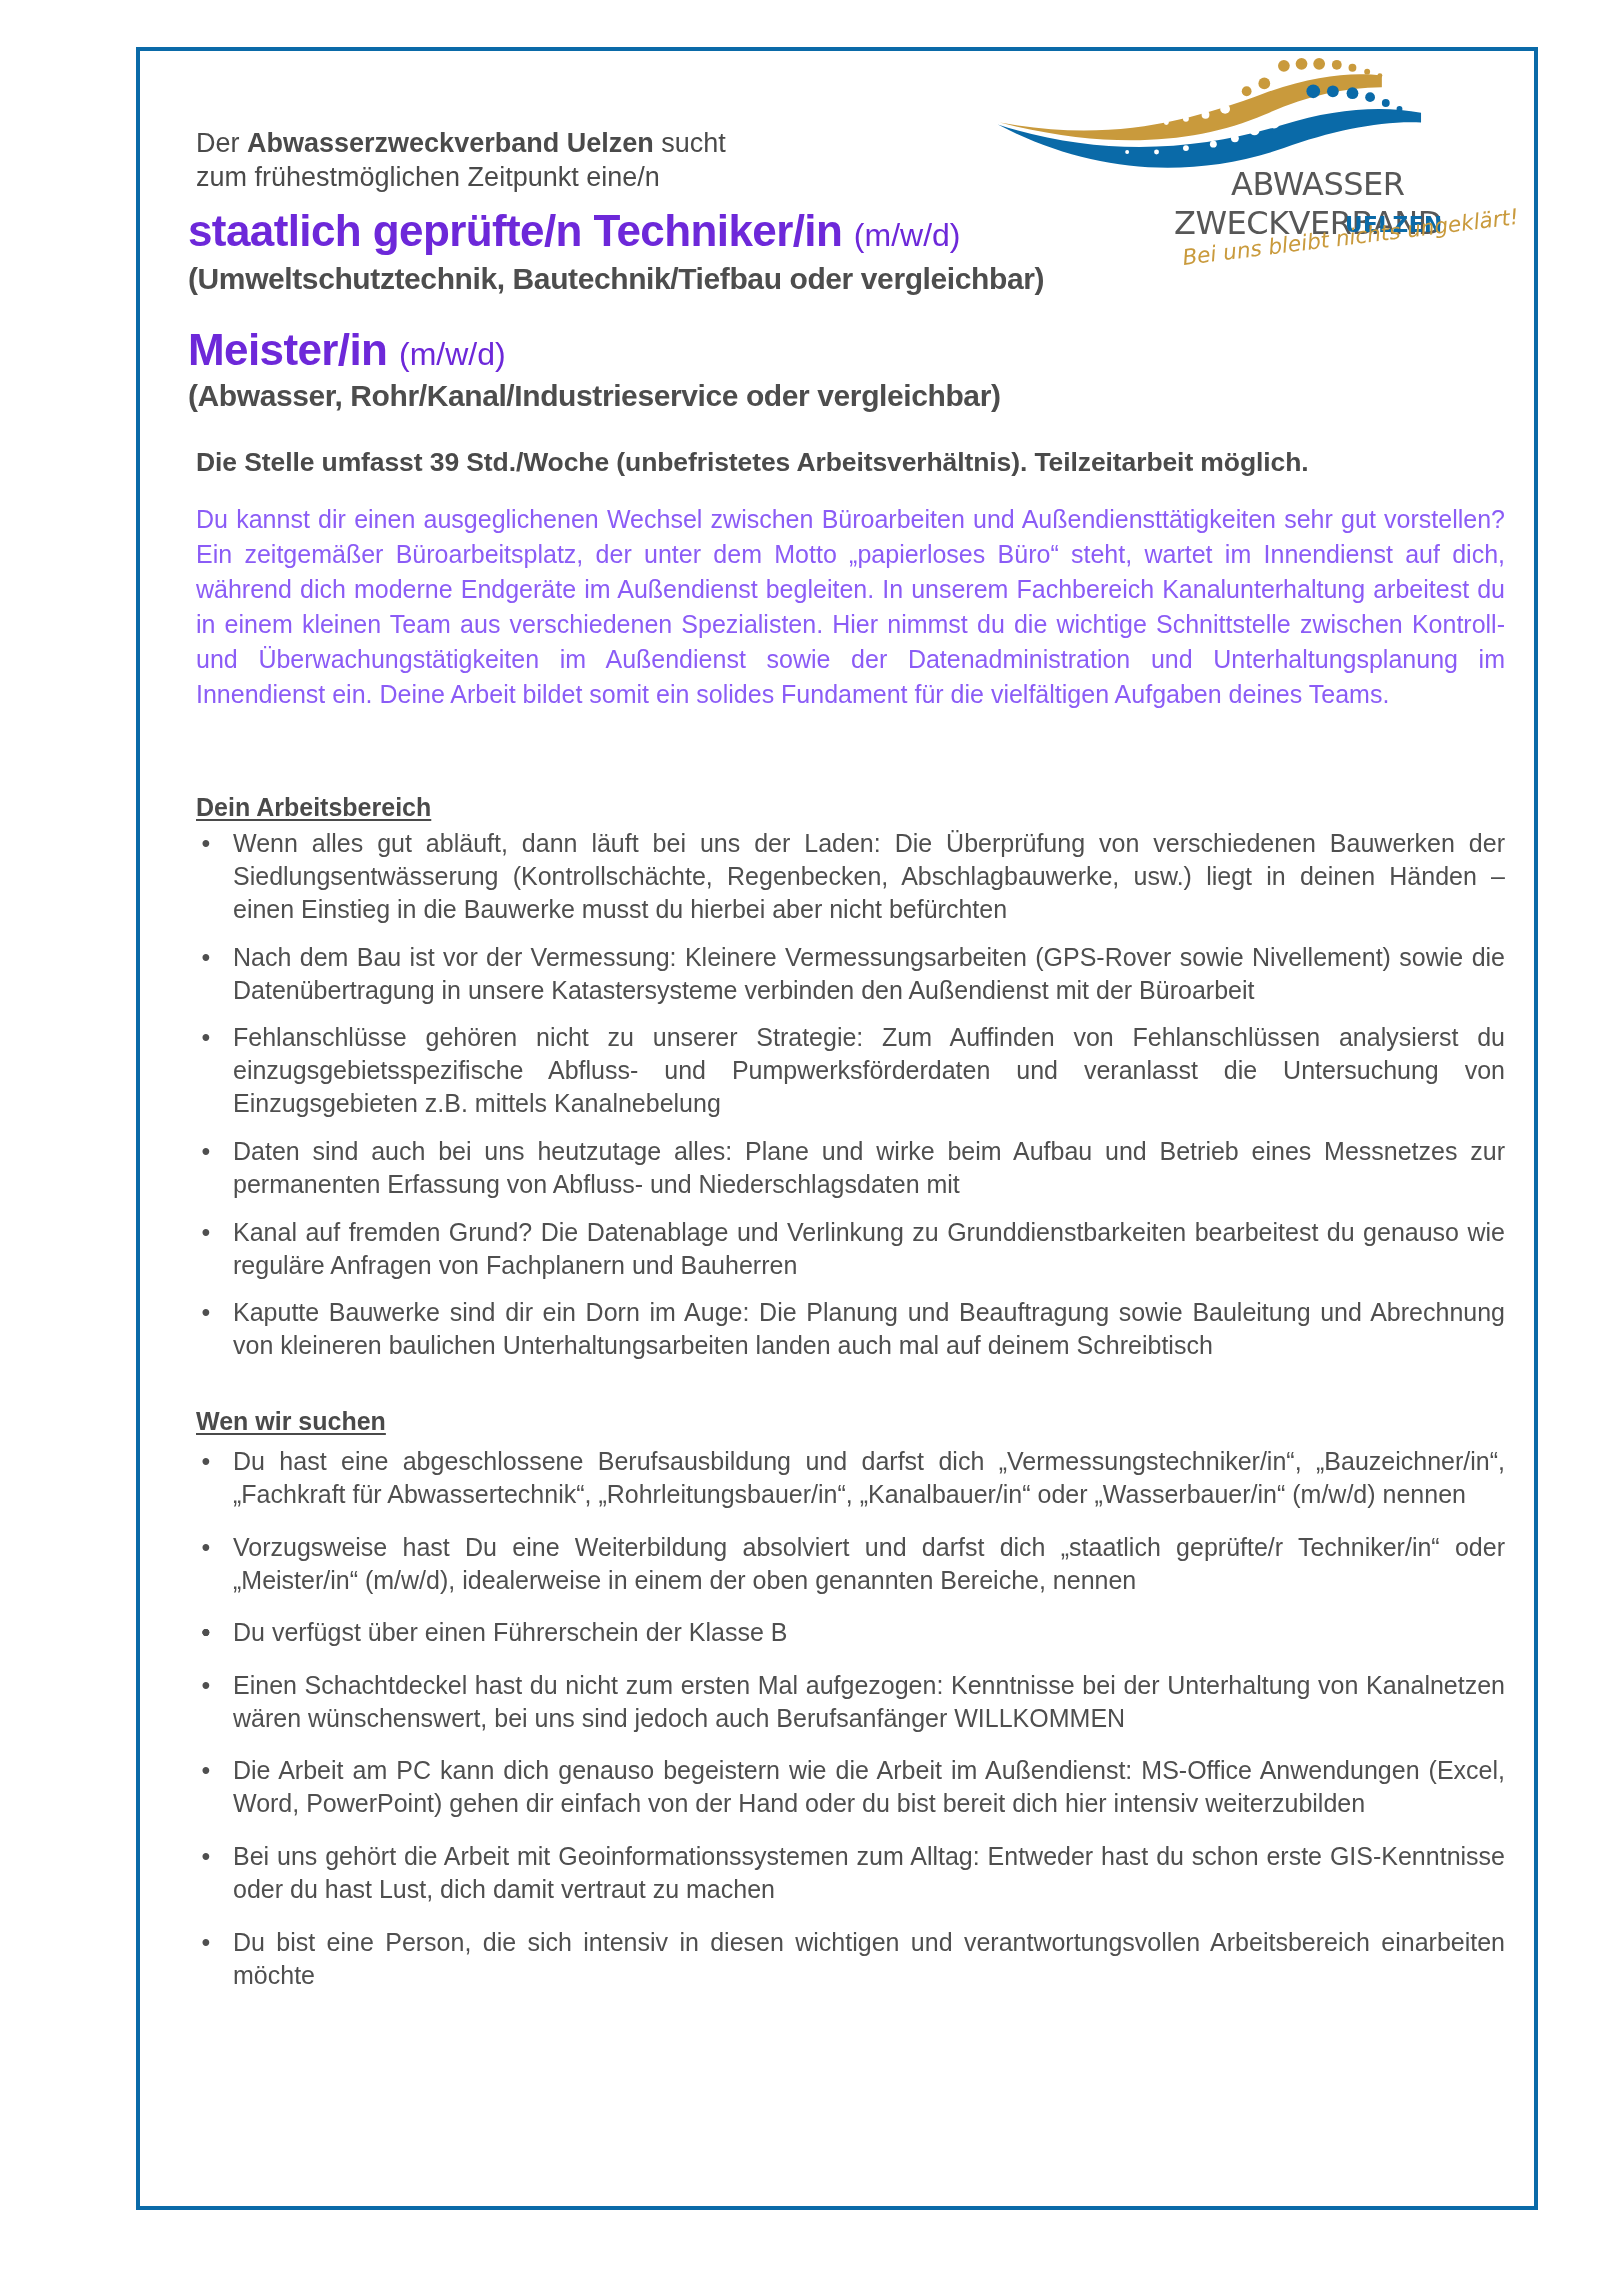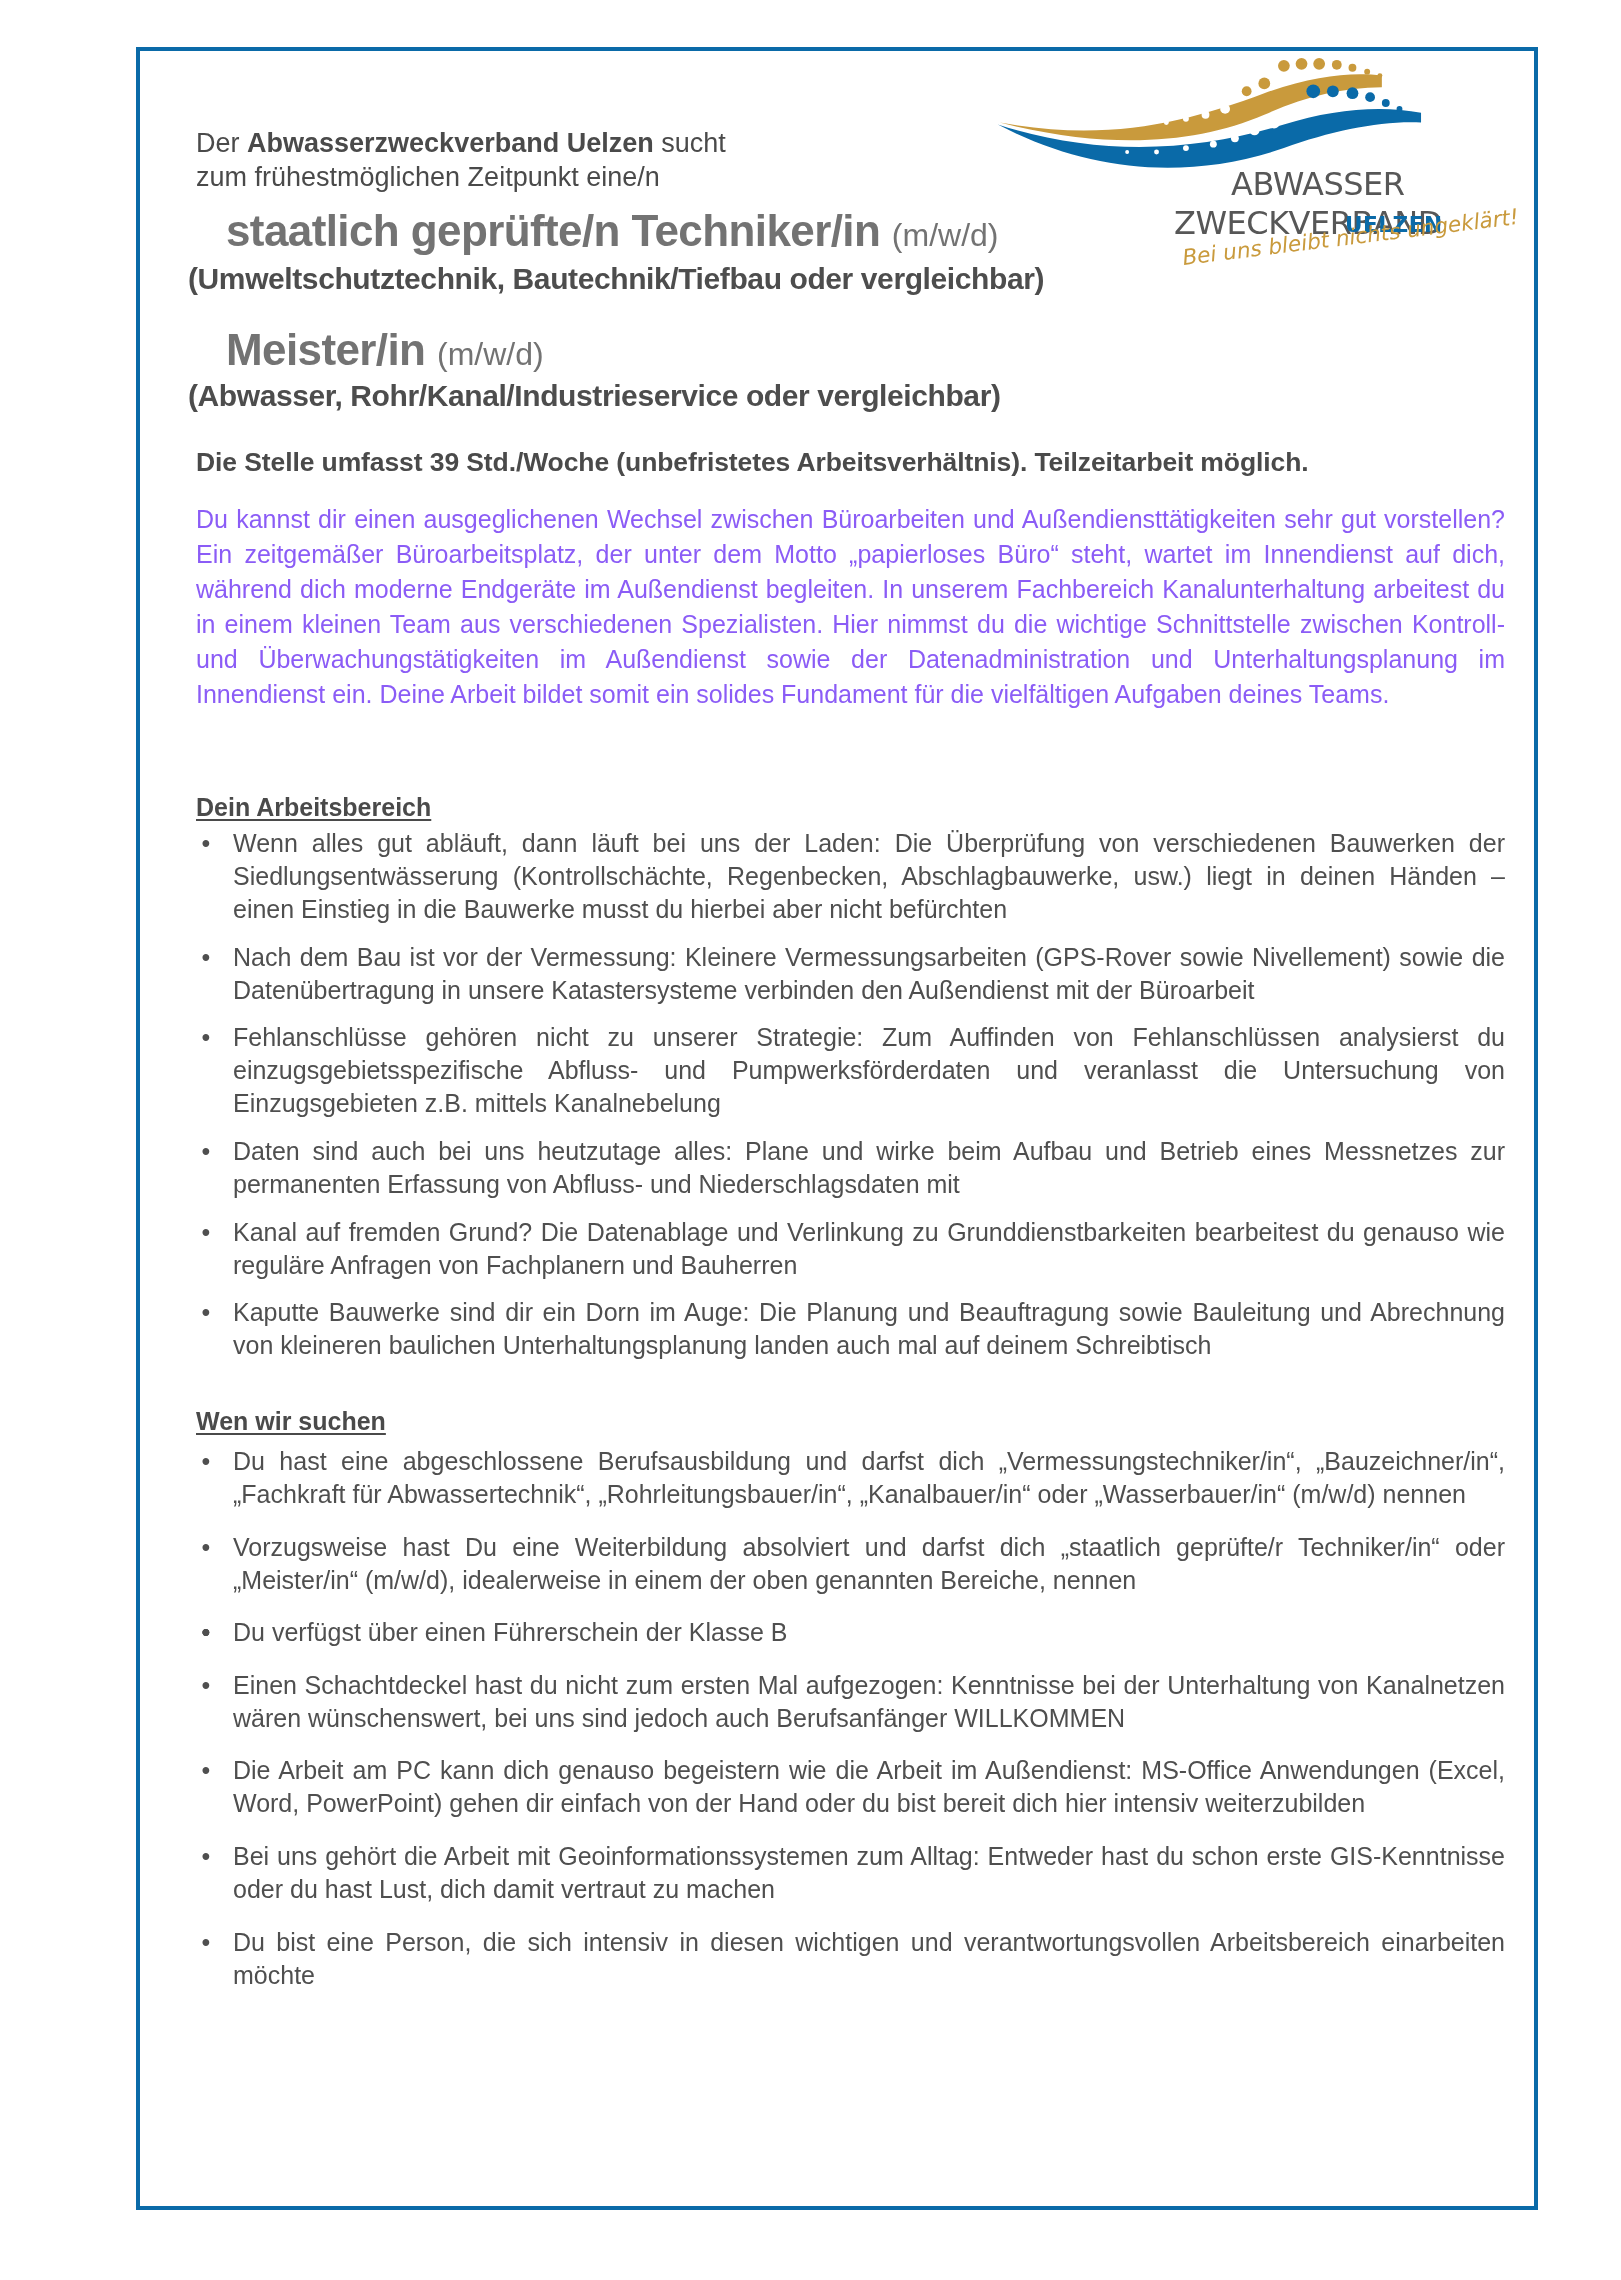--- a/index.html
+++ b/index.html
@@ -3,21 +3,21 @@
 <meta charset="utf-8">
 <style>
   html, body { margin:0; padding:0; background:#ffffff; }
   body { width:1621px; height:2281px; position:relative; overflow:hidden;
          font-family:"Liberation Sans", sans-serif; color:#4a4a4a; }
   .frame { position:absolute; left:136px; top:47px; width:1394px; height:2155px;
            border:4.9px solid #0a6aa8; box-sizing:content-box; }
   .abs { position:absolute; white-space:nowrap;text-align:right; }
   .intro { left:196px; font-size:27px; line-height:33px; color:#4a4a4a; }
   .intro b { font-weight:bold; }
-  .title { left:188px; font-size:44px; font-weight:bold; letter-spacing:-0.6px; color:#737373;margin-left:38px; }
+  .title { left:188px; font-size:44px; font-weight:bold; letter-spacing:-0.6px; color:#6d28d9; }
   .title .mwd { font-weight:normal; font-size:32px; letter-spacing:0; }
   .subtitle { left:188px; font-size:30px; font-weight:bold; letter-spacing:-0.4px; color:#4d4d4d; }
   .hours { left:196px; font-size:26.5px; color:#4a4a4a; letter-spacing:-0.1px; }
   .para { position:absolute; left:196px; width:1309px; font-size:25px; line-height:35px;
           text-align:justify; color:#8b5cf6; hyphens:manual; }
   .section-h { left:196px; font-size:25px; font-weight:bold; text-decoration:underline;
                text-underline-offset:2.9px; color:#4a4a4a; }
   .list { position:absolute; left:196px; width:1309px; margin:0; padding:0; list-style:none; }
   .list li { position:relative; padding-left:37px; font-size:25px; line-height:33px;
              text-align:justify; color:#4f4f4f; }
@@ -99,21 +99,21 @@
 
 <div class="para" style="top:502px;">Du kannst dir einen ausgeglichenen Wechsel zwischen Büroarbeiten und Außendiensttätigkeiten sehr gut vorstellen? Ein zeitgemäßer Büroarbeitsplatz, der unter dem Motto „papierloses Büro“ steht, wartet im In­nendienst auf dich, während dich moderne Endgeräte im Außendienst begleiten. In unserem Fachbereich Kanalunterhaltung arbeitest du in einem kleinen Team aus verschiedenen Spezialisten. Hier nimmst du die wichtige Schnittstelle zwischen Kontroll- und Überwachungstätigkeiten im Außendienst sowie der Datenad­ministration und Unterhaltungsplanung im Innendienst ein. Deine Arbeit bildet somit ein solides Fundament für die vielfältigen Aufgaben deines Teams.</div>
 
 <div class="abs section-h" style="top:793px;">Dein Arbeitsbereich</div>
 <ul class="list" style="top:827px;">
   <li style="margin-bottom:14.7px;"><span class="bullet">•</span><span>Wenn alles gut abläuft, dann läuft bei uns der Laden: Die Überprüfung von verschiedenen Bauwerken der Siedlungsentwässerung (Kontrollschächte, Regenbecken, Abschlagbauwerke, usw.) liegt in deinen Händen – einen Einstieg in die Bauwerke musst du hierbei aber nicht befürchten</span></li>
   <li style="margin-bottom:14.7px;"><span class="bullet">•</span><span>Nach dem Bau ist vor der Vermessung: Kleinere Vermessungsarbeiten (GPS-Rover sowie Nivellement) sowie die Datenübertragung in unsere Katastersysteme verbinden den Außendienst mit der Büroarbeit</span></li>
   <li style="margin-bottom:14.7px;"><span class="bullet">•</span><span>Fehlanschlüsse gehören nicht zu unserer Strategie: Zum Auffinden von Fehlanschlüssen analysierst du einzugsgebietsspezifische Abfluss- und Pumpwerksförderdaten und veranlasst die Untersuchung von Einzugsgebieten z.B. mittels Kanalnebelung</span></li>
   <li style="margin-bottom:14.7px;"><span class="bullet">•</span><span>Daten sind auch bei uns heutzutage alles: Plane und wirke beim Aufbau und Betrieb eines Messnetzes zur permanenten Erfassung von Abfluss- und Niederschlagsdaten mit</span></li>
   <li style="margin-bottom:14.7px;"><span class="bullet">•</span><span>Kanal auf fremden Grund? Die Datenablage und Verlinkung zu Grunddienstbarkeiten bearbeitest du ge­nauso wie reguläre Anfragen von Fachplanern und Bauherren</span></li>
-  <li><span class="bullet">•</span><span>Kaputte Bauwerke sind dir ein Dorn im Auge: Die Planung und Beauftragung sowie Bauleitung und Ab­rechnung von kleineren baulichen Unterhaltungsplanung landen auch mal auf deinem Schreibtisch</span></li>
+  <li><span class="bullet">•</span><span>Kaputte Bauwerke sind dir ein Dorn im Auge: Die Planung und Beauftragung sowie Bauleitung und Ab­rechnung von kleineren baulichen Unterhaltungsarbeiten landen auch mal auf deinem Schreibtisch</span></li>
 </ul>
 
 <div class="abs section-h" style="top:1407px;">Wen wir suchen</div>
 <ul class="list" style="top:1445px;">
   <li style="margin-bottom:19.6px;"><span class="bullet">•</span><span>Du hast eine abgeschlossene Berufsausbildung und darfst dich „Vermessungstechniker/in“, „Bauzeich­ner/in“, „Fachkraft für Abwassertechnik“, „Rohrleitungsbauer/in“, „Kanalbauer/in“ oder „Wasserbauer/in“ (m/w/d) nennen</span></li>
   <li style="margin-bottom:19.6px;"><span class="bullet">•</span><span>Vorzugsweise hast Du eine Weiterbildung absolviert und darfst dich „staatlich geprüfte/r Techniker/in“ oder „Meister/in“ (m/w/d), idealerweise in einem der oben genannten Bereiche, nennen</span></li>
   <li style="margin-bottom:19.6px;"><span class="bullet">•</span></li>
   <li style="margin-bottom:19.6px;"><span class="bullet">•</span></li>
   <li style="margin-bottom:19.6px;"><span class="bullet">•</span><span>Du verfügst über einen Führerschein der Klasse B</span></li>
   <li style="margin-bottom:19.6px;"><span class="bullet">•</span><span>Einen Schachtdeckel hast du nicht zum ersten Mal aufgezogen: Kenntnisse bei der Unterhaltung von Kanalnetzen wären wünschenswert, bei uns sind jedoch auch Berufsanfänger WILLKOMMEN</span></li>

